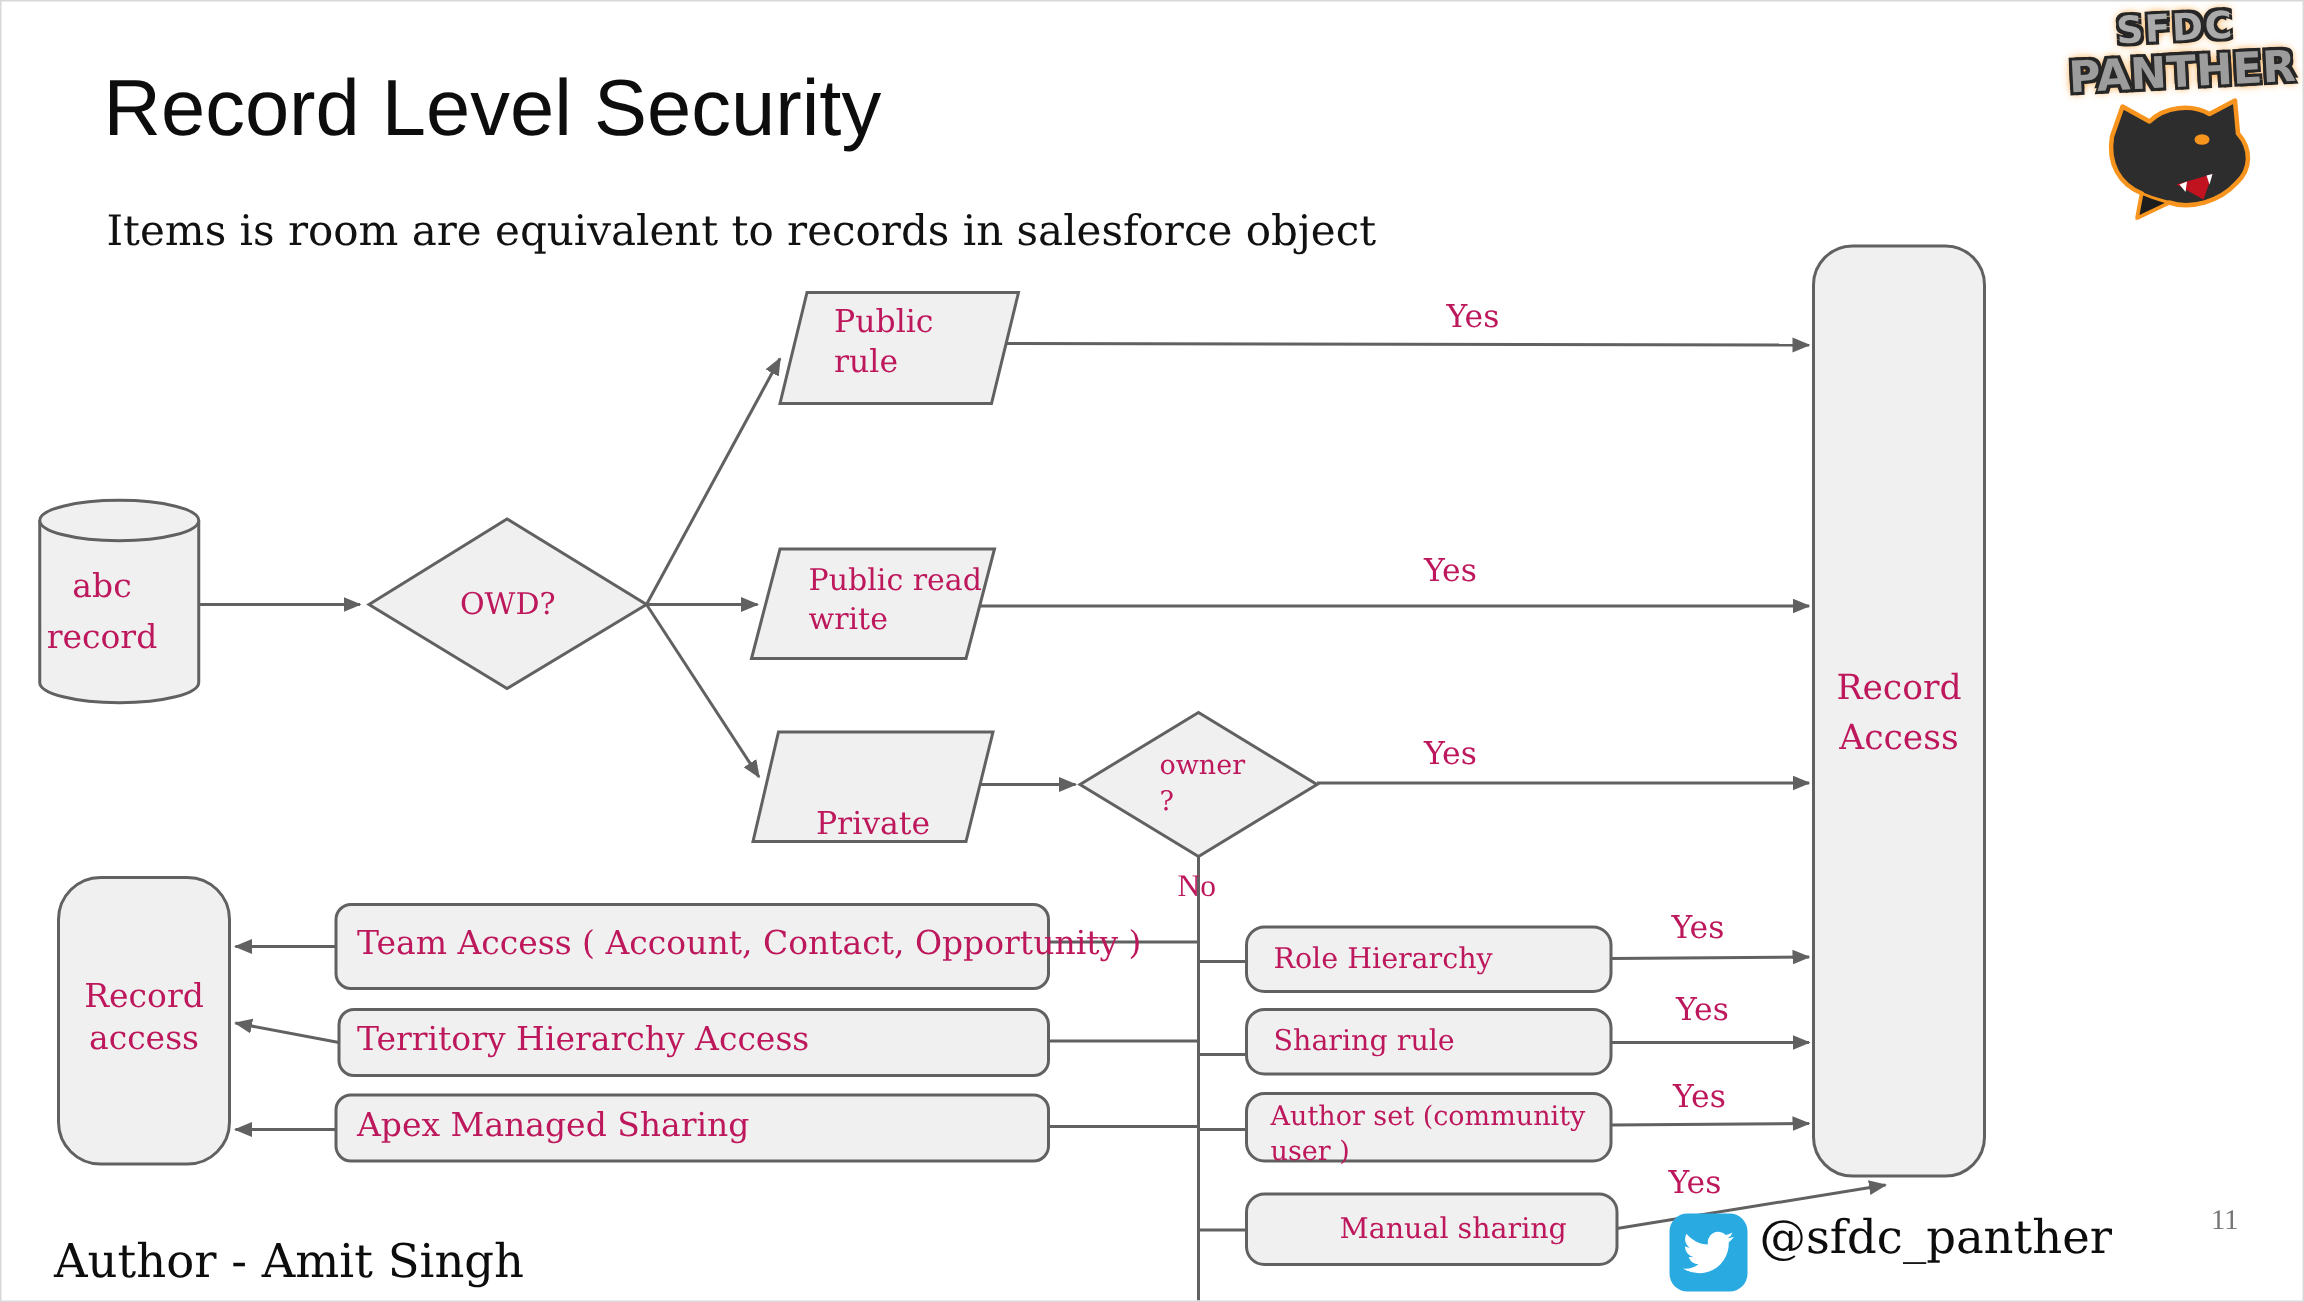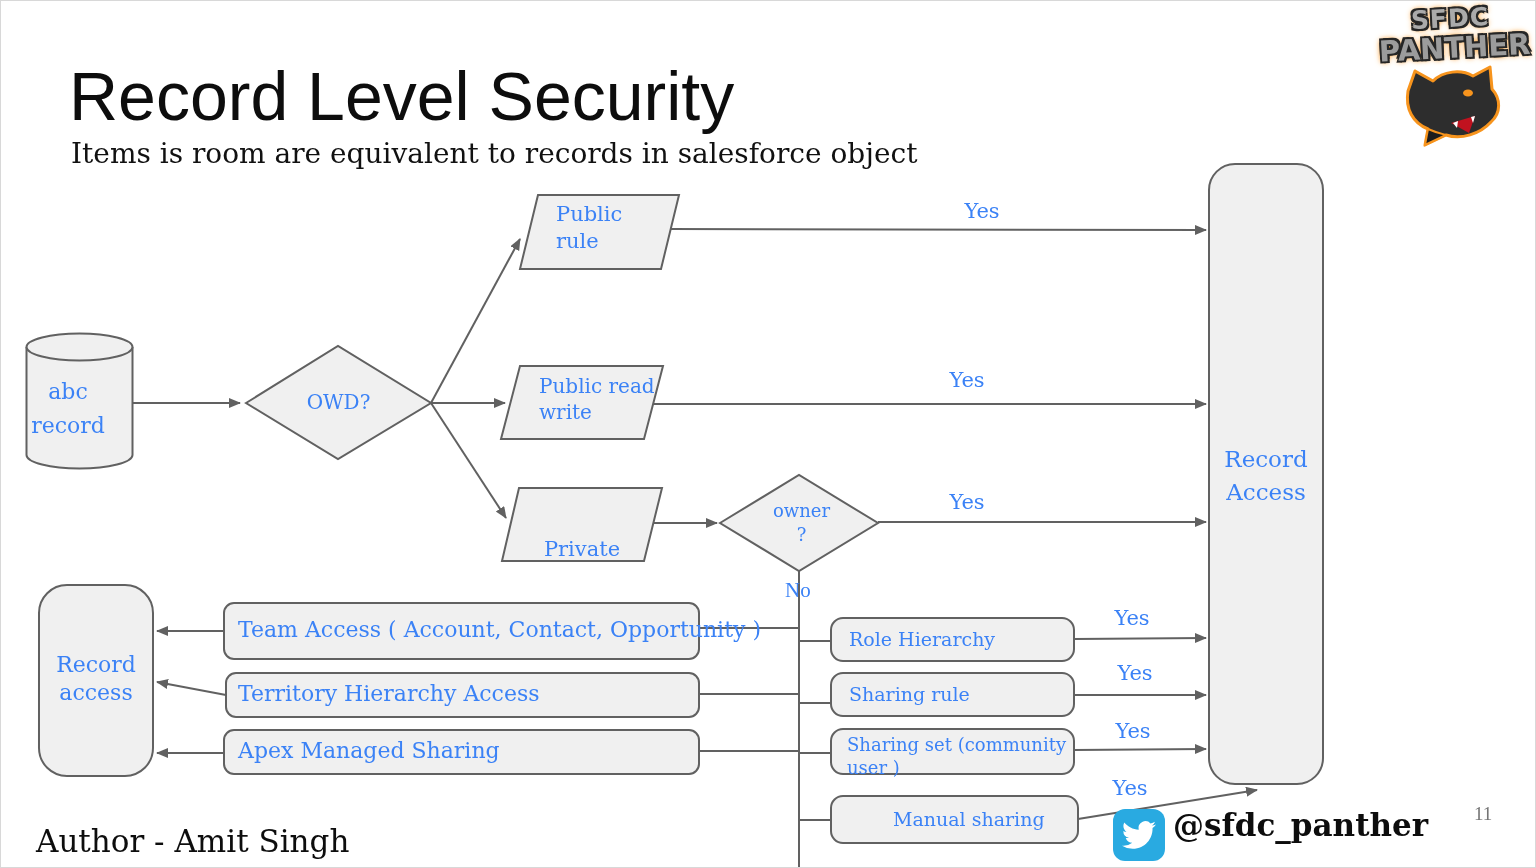--- a/index.html
+++ b/index.html
@@ -3,31 +3,31 @@
 <meta charset="utf-8">
 <style>
   html,body{margin:0;padding:0;background:#fff;}
   .slide{
     position:relative;width:1536px;height:868px;background:#ffffff;
     border:1px solid #d8d8d8;box-sizing:border-box;overflow:hidden;
     font-family:"DejaVu Serif","Liberation Serif",serif;
   }
   .abs{position:absolute;}
   .slide-title{
-    left:68px;top:56px;font-family:"Liberation Sans","DejaVu Sans",sans-serif;
-    font-size:68px;font-weight:400;color:#0d0d0d;letter-spacing:0px;
+    left:68px;top:41px;font-family:"Liberation Sans","DejaVu Sans",sans-serif;
+    font-size:53px;font-weight:400;color:#0d0d0d;letter-spacing:0px;
   }
   .slide-subtitle{
     left:70px;top:136px;font-size:28px;color:#111;text-align:center;
   }
-  .lbl{position:absolute;color:#3b82f6;white-space:nowrap;}
+  .lbl{position:absolute;color:#be185d;white-space:nowrap;}
   .center{text-align:center;}
   .line{display:block;}
   .author{left:35px;top:822px;font-size:31px;font-weight:normal;color:#0d0d0d;}
-  .handle{left:1172px;top:806px;font-size:31px;font-weight:bold;color:#0d0d0d;}
+  .handle{left:1172px;top:806px;font-size:31px;font-weight:normal;color:#0d0d0d;}
   .pagenum{left:1473px;top:802px;font-family:Liberation Serif, serif;
     font-size:19px;color:#757575;}
   .tw-icon{
     left:1112px;top:808px;width:52px;height:52px;border-radius:12px;
     background:#29aae1;display:flex;align-items:center;justify-content:center;
   }
   .logo{
     right:14px;top:6px;width:142px;height:158px;text-align:center;
     font-family:"DejaVu Sans","Liberation Sans",sans-serif;
   }
@@ -114,21 +114,21 @@
     <span class="line">rule</span>
   </div>
 
   <div class="lbl" style="left:538px;top:372px;font-size:20px;line-height:26px;">
     <span class="line">Public read</span>
     <span class="line">write</span>
   </div>
 
   <div class="lbl center" style="left:518px;top:536px;width:126px;font-size:21px;">Private</div>
 
-  <div class="lbl" style="left:772px;top:498px;font-size:18px;line-height:24px;text-align:center;">
+  <div class="lbl" style="left:772px;top:498px;font-size:18px;line-height:24px;">
     <span class="line">owner</span>
     <span class="line">?</span>
   </div>
 
   <div class="lbl center" style="left:1208px;top:442px;width:114px;font-size:23px;line-height:33px;">
     <span class="line">Record</span>
     <span class="line">Access</span>
   </div>
 
   <div class="lbl center" style="left:38px;top:650px;width:114px;font-size:22px;line-height:28px;">
@@ -140,21 +140,21 @@
 
   <div class="lbl" style="left:237px;top:680px;font-size:22px;">Territory Hierarchy Access</div>
 
   <div class="lbl" style="left:237px;top:737px;font-size:22px;">Apex Managed Sharing</div>
 
   <div class="lbl" style="left:848px;top:627px;font-size:19px;">Role Hierarchy</div>
 
   <div class="lbl" style="left:848px;top:682px;font-size:19px;">Sharing rule</div>
 
   <div class="lbl" style="left:846px;top:732px;font-size:18px;line-height:23px;">
-    <span class="line">Sharing set (community</span>
+    <span class="line">Author set (community</span>
     <span class="line">user )</span>
   </div>
 
   <div class="lbl" style="left:892px;top:807px;font-size:19px;">Manual sharing</div>
 
   <div class="lbl center" style="left:955px;top:198px;width:52px;font-size:21px;">Yes</div>
   <div class="lbl center" style="left:940px;top:367px;width:52px;font-size:21px;">Yes</div>
   <div class="lbl center" style="left:940px;top:489px;width:52px;font-size:21px;">Yes</div>
   <div class="lbl center" style="left:1105px;top:605px;width:52px;font-size:21px;">Yes</div>
   <div class="lbl center" style="left:1108px;top:660px;width:52px;font-size:21px;">Yes</div>

